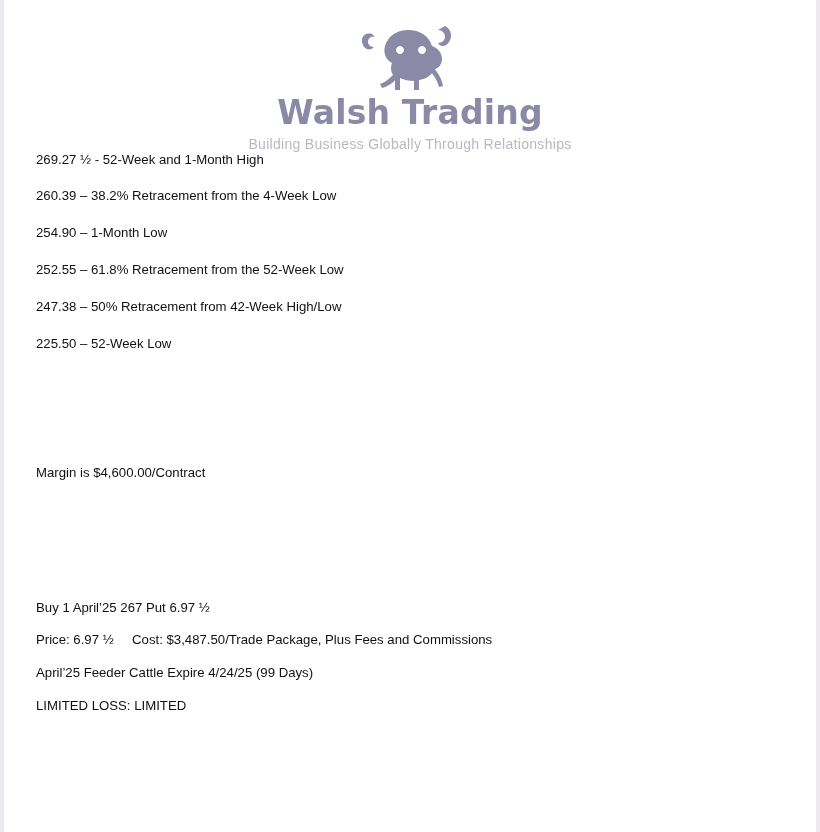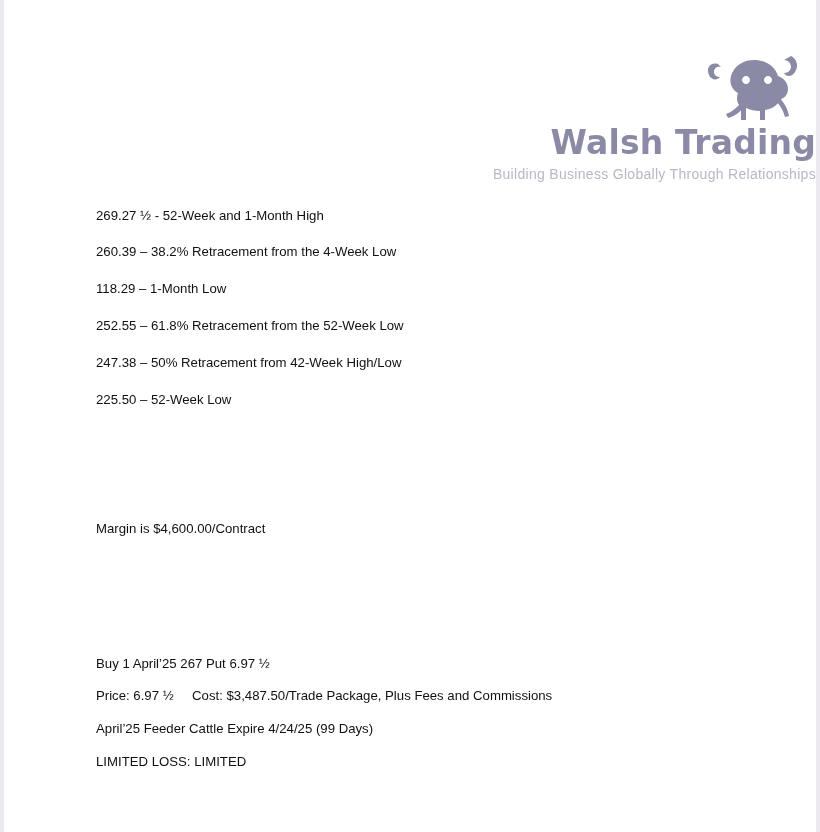--- a/index.html
+++ b/index.html
@@ -26,24 +26,24 @@
   .page-inner {
     position: absolute;
     left: 0;
     top: 0;
     right: 0;
     bottom: 0;
     background: #ffffff;
   }
   .letterhead {
     width: 100%;
-    padding-top: 46px;
+    padding-top: 16px;
     display: flex;
     flex-direction: column;
-    align-items: flex-end;
+    align-items: center;
   }
   .logo-mark {
     width: 120px;
     height: 84px;
     display: block;
   }
   .brand-name {
     font-family: "DejaVu Sans", sans-serif;
     font-size: 33px;
     font-weight: bold;
@@ -53,22 +53,21 @@
     margin-top: -4px;
   }
   .brand-tagline {
     font-family: "Liberation Sans", sans-serif;
     font-size: 14px;
     color: #b9b7c6;
     letter-spacing: 0.3px;
     margin-top: 5px;
   }
   .body-copy {
-    margin-top: 26px;
-    padding-left: 92px;
+    padding-left: 32px;
     padding-right: 60px;
   }
   .line {
     font-family: "Liberation Sans", sans-serif;
     font-size: 13.2px;
     color: #111111;
     line-height: 1.2;
     margin: 0 0 21px 0;
     white-space: pre-wrap;
   }
@@ -101,21 +100,21 @@
         </svg>
       </span>
       <div class="brand-name">Walsh Trading</div>
       <div class="brand-tagline">Building Business Globally Through Relationships</div>
     </div>
 
     <div class="body-copy">
 
       <p class="line">269.27 ½ - 52-Week and 1-Month High</p>
       <p class="line">260.39 – 38.2% Retracement from the 4-Week Low</p>
-      <p class="line">118.29 – 1-Month Low</p>
+      <p class="line">254.90 – 1-Month Low</p>
       <p class="line">252.55 – 61.8% Retracement from the 52-Week Low</p>
       <p class="line">247.38 – 50% Retracement from 42-Week High/Low</p>
       <p class="line">225.50 – 52-Week Low</p>
 
       <div class="spacer-block"></div>
 
       <p class="line">Margin is $4,600.00/Contract</p>
 
       <div class="spacer-block-2"></div>
 

